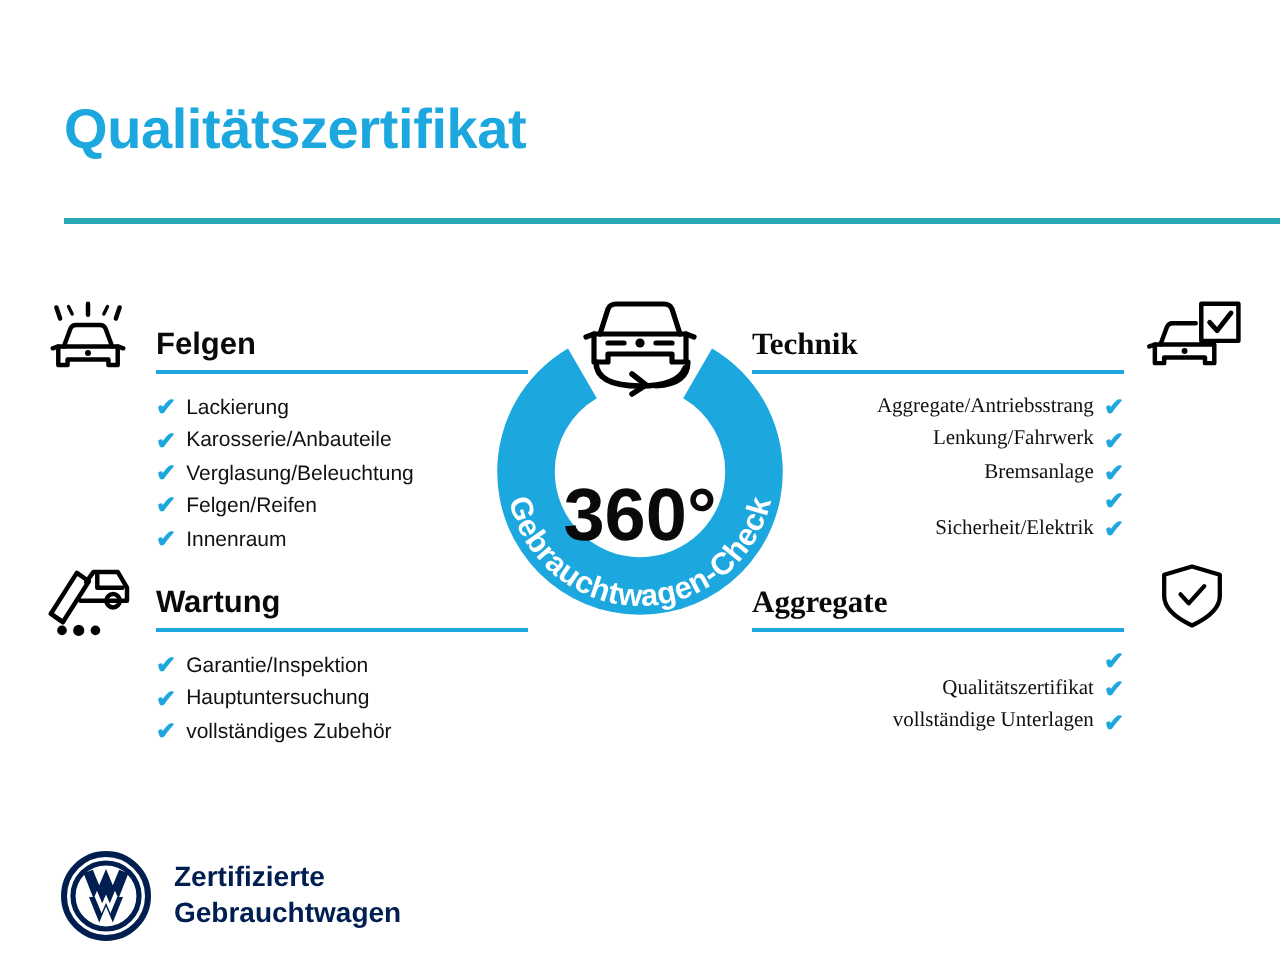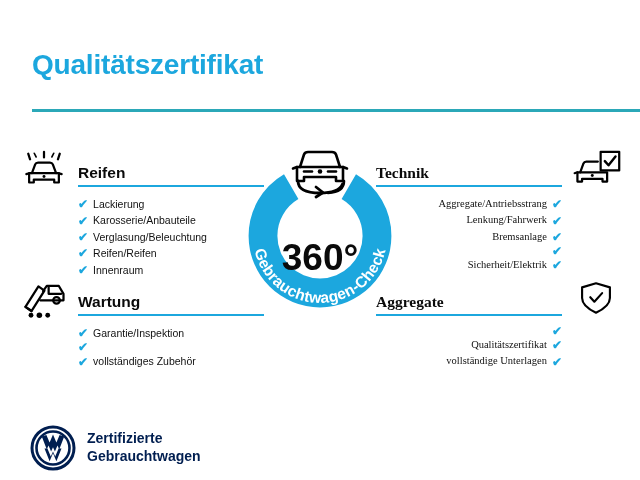--- a/index.html
+++ b/index.html
@@ -177,40 +177,40 @@
           <path d="M19.5 8.5 L17.5 4.5" stroke-width="1.8"></path>
           <path d="M36.5 8.5 L38.5 4.5" stroke-width="1.8"></path>
           <path d="M15 26 L18.5 16.5 Q19.3 14.5 21.6 14.5 L34.4 14.5 Q36.7 14.5 37.5 16.5 L41 26"></path>
           <path d="M12 26 L44 26 L44 36 L39 36 L39 33 L17 33 L17 36 L12 36 Z"></path>
           <circle cx="28" cy="29.5" r="1.6" fill="#000" stroke="none"></circle>
           <path d="M12 26 L9 27"></path>
             <path d="M44 26 L47 27"></path>
         </svg>
       </span>
       <div class="head-text-wrap">
-        <div class="block-title">Reifen</div>
+        <div class="block-title">Felgen</div>
         <div class="head-rule"></div>
       </div>
     </div>
     <ul class="check-list">
       <li class="check-item">
         <span class="tick">✔</span>
         <span>Lackierung</span>
       </li>
       <li class="check-item">
         <span class="tick">✔</span>
         <span>Karosserie/Anbauteile</span>
       </li>
       <li class="check-item">
         <span class="tick">✔</span>
         <span>Verglasung/Beleuchtung</span>
       </li>
       <li class="check-item">
         <span class="tick">✔</span>
-        <span>Reifen/Reifen</span>
+        <span>Felgen/Reifen</span>
       </li>
       <li class="check-item">
         <span class="tick">✔</span>
         <span>Innenraum</span>
       </li>
     </ul>
   </div>
 
   <div class="block block-left" style="top:262px;">
     <div class="block-head">
@@ -231,20 +231,21 @@
         <div class="head-rule"></div>
       </div>
     </div>
     <ul class="check-list">
       <li class="check-item">
         <span class="tick">✔</span>
         <span>Garantie/Inspektion</span>
       </li>
       <li class="check-item">
         <span class="tick">✔</span>
+        <span>Hauptuntersuchung</span>
       </li>
       <li class="check-item">
         <span class="tick">✔</span>
         <span>vollständiges Zubehör</span>
       </li>
     </ul>
   </div>
 
   <div class="block block-right" style="top:133px;">
     <div class="block-head">

